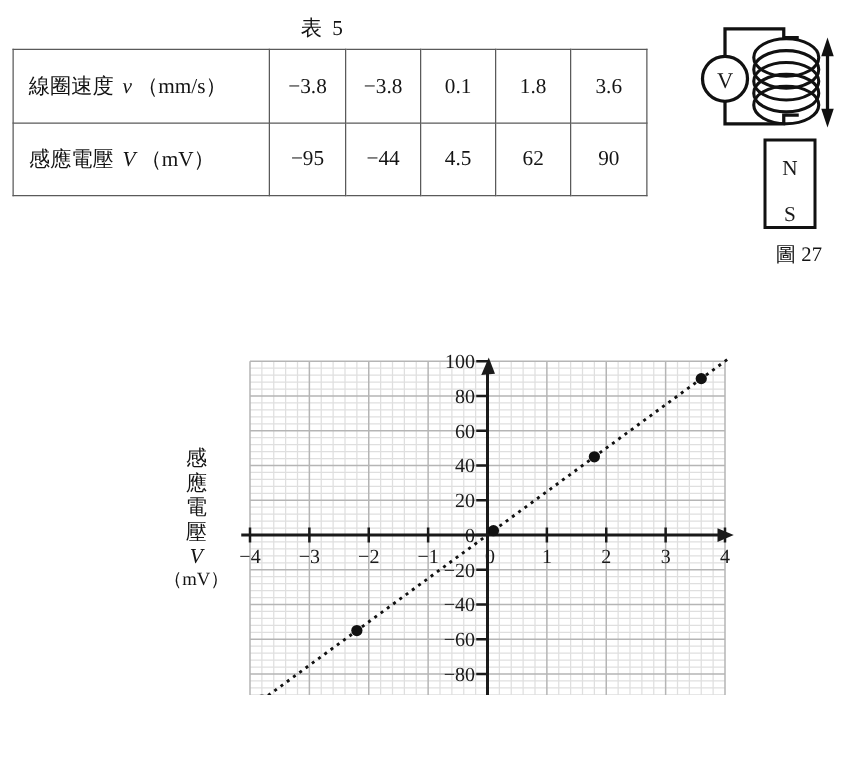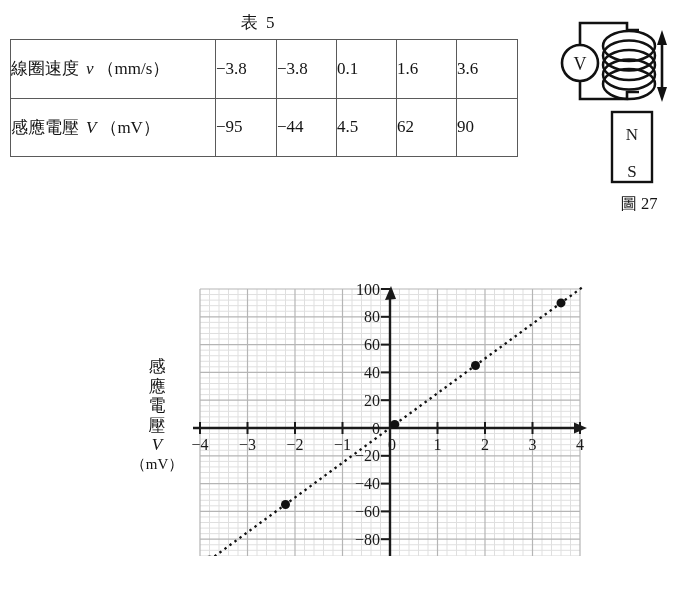--- a/index.html
+++ b/index.html
@@ -6,22 +6,22 @@
   .canvas{
     position:relative;width:684px;height:556px;background:#ffffff;
     font-family:"Liberation Serif","DejaVu Serif",serif;color:#141414;overflow:hidden;
   }
   .table-title{position:absolute;left:10px;top:11px;width:497px;text-align:center;font-size:17px;letter-spacing:2px;}
   table.data-table{
     position:absolute;left:10px;top:39px;width:507px;height:118px;
     border-collapse:collapse;table-layout:fixed;font-size:17px;
     border:1.6px solid #2e2e2e;
   }
-  table.data-table td{border:1.3px solid #5a5a5a;vertical-align:middle;padding:0;}
-  table.data-table td.lbl{text-align:left;margin-left:45px;}
+  table.data-table td{border:1.3px solid #5a5a5a;text-align:center;vertical-align:middle;padding:0;}
+  table.data-table td.lbl{text-align:left;padding-left:12px;margin-left:45px;}
   .var{font-style:italic;margin:0 2px 0 7px;}
   .unitsp{margin-left:2px;}
   svg.circuit{position:absolute;left:550px;top:8px;width:134px;height:210px;}
   .fig-caption{position:absolute;left:596px;top:193px;width:86px;text-align:center;font-size:16.5px;}
   svg.chart{position:absolute;left:0;top:0;width:684px;height:613px;}
   svg text{font-family:"Liberation Serif","DejaVu Serif",serif;fill:#1a1a1a;}
   .ylabel{position:absolute;left:124px;top:357px;width:66px;text-align:center;font-size:17px;line-height:19.5px;}
   .ylabel .vline{font-style:italic;}
   .ylabel .unit{font-size:15px;letter-spacing:0px;}
   .xlabel{position:absolute;left:248px;top:583px;width:284px;text-align:center;font-size:17px;}
@@ -42,21 +42,21 @@
       <col style="width:60px">
         <col style="width:60px">
         <col style="width:61px">
     </colgroup>
     <tbody>
         <tr>
       <td class="lbl"><span>線圈速度</span><span class="var">v</span><span class="unitsp">（mm/s）</span></td>
       <td>−3.8</td>
       <td>−3.8</td>
       <td>0.1</td>
-      <td>1.6</td>
+      <td>1.8</td>
       <td>3.6</td>
     </tr>
     <tr>
       <td class="lbl"><span>感應電壓</span><span class="var">V</span><span class="unitsp">（mV）</span></td>
       <td>−95</td>
       <td>−44</td>
       <td>4.5</td>
       <td>62</td>
       <td>90</td>
     </tr>

